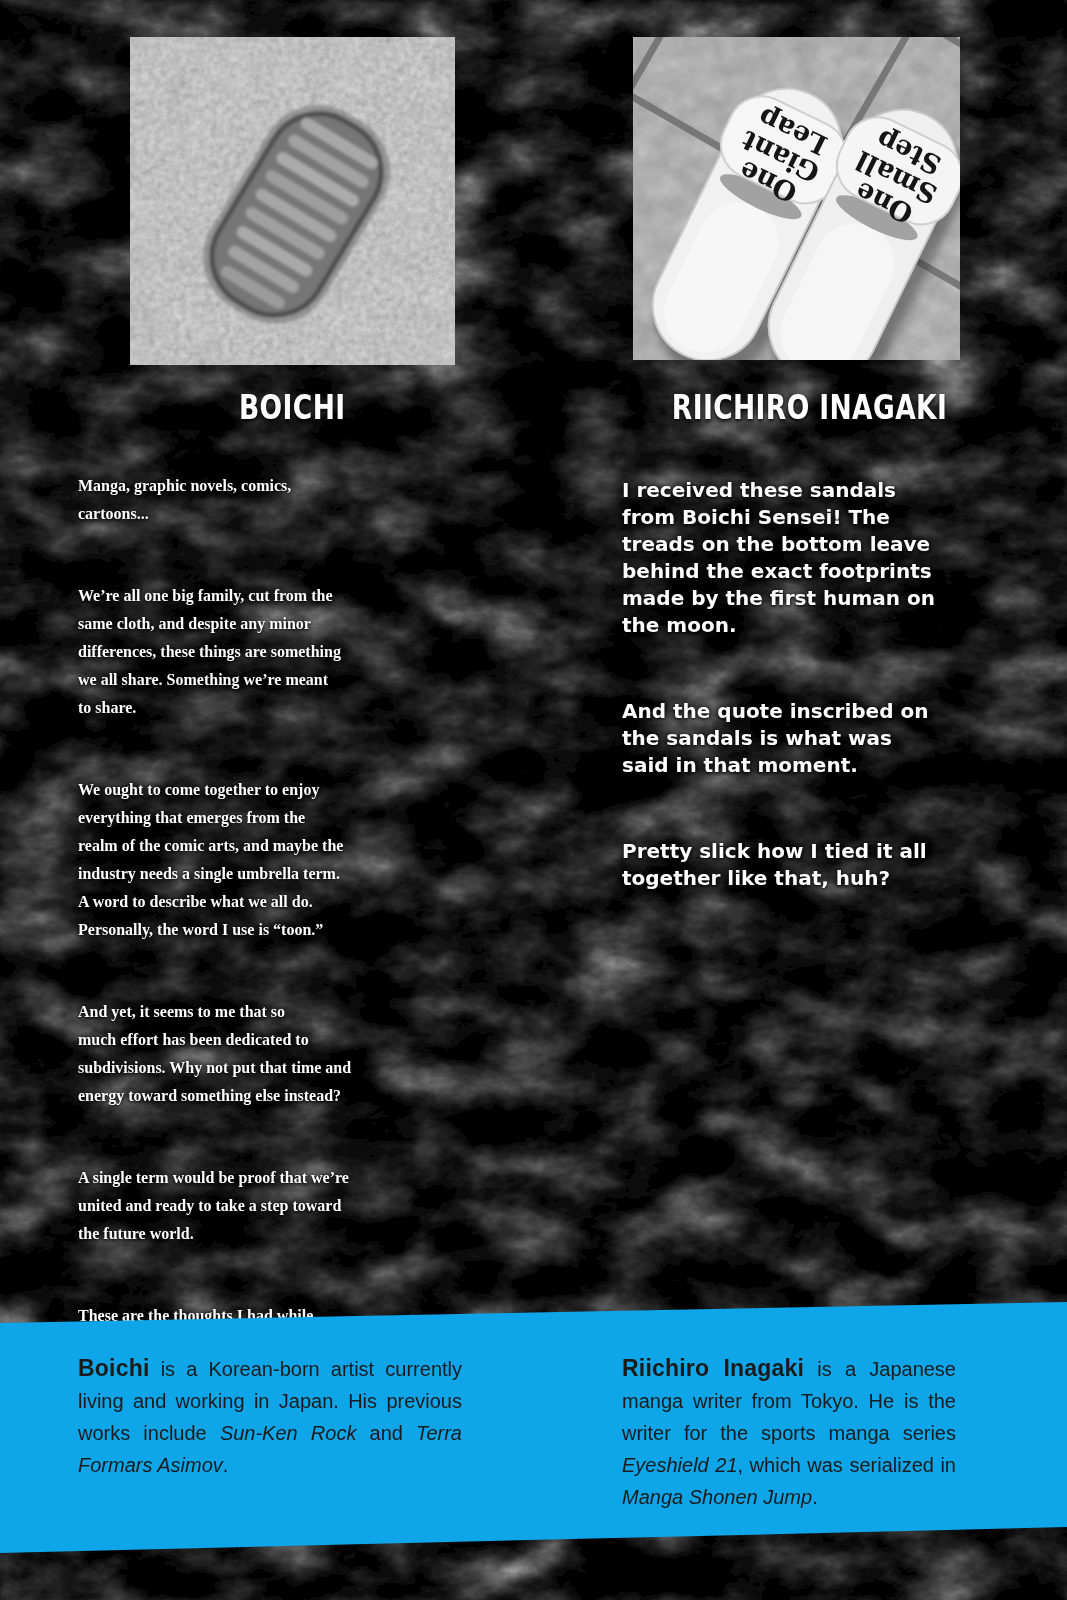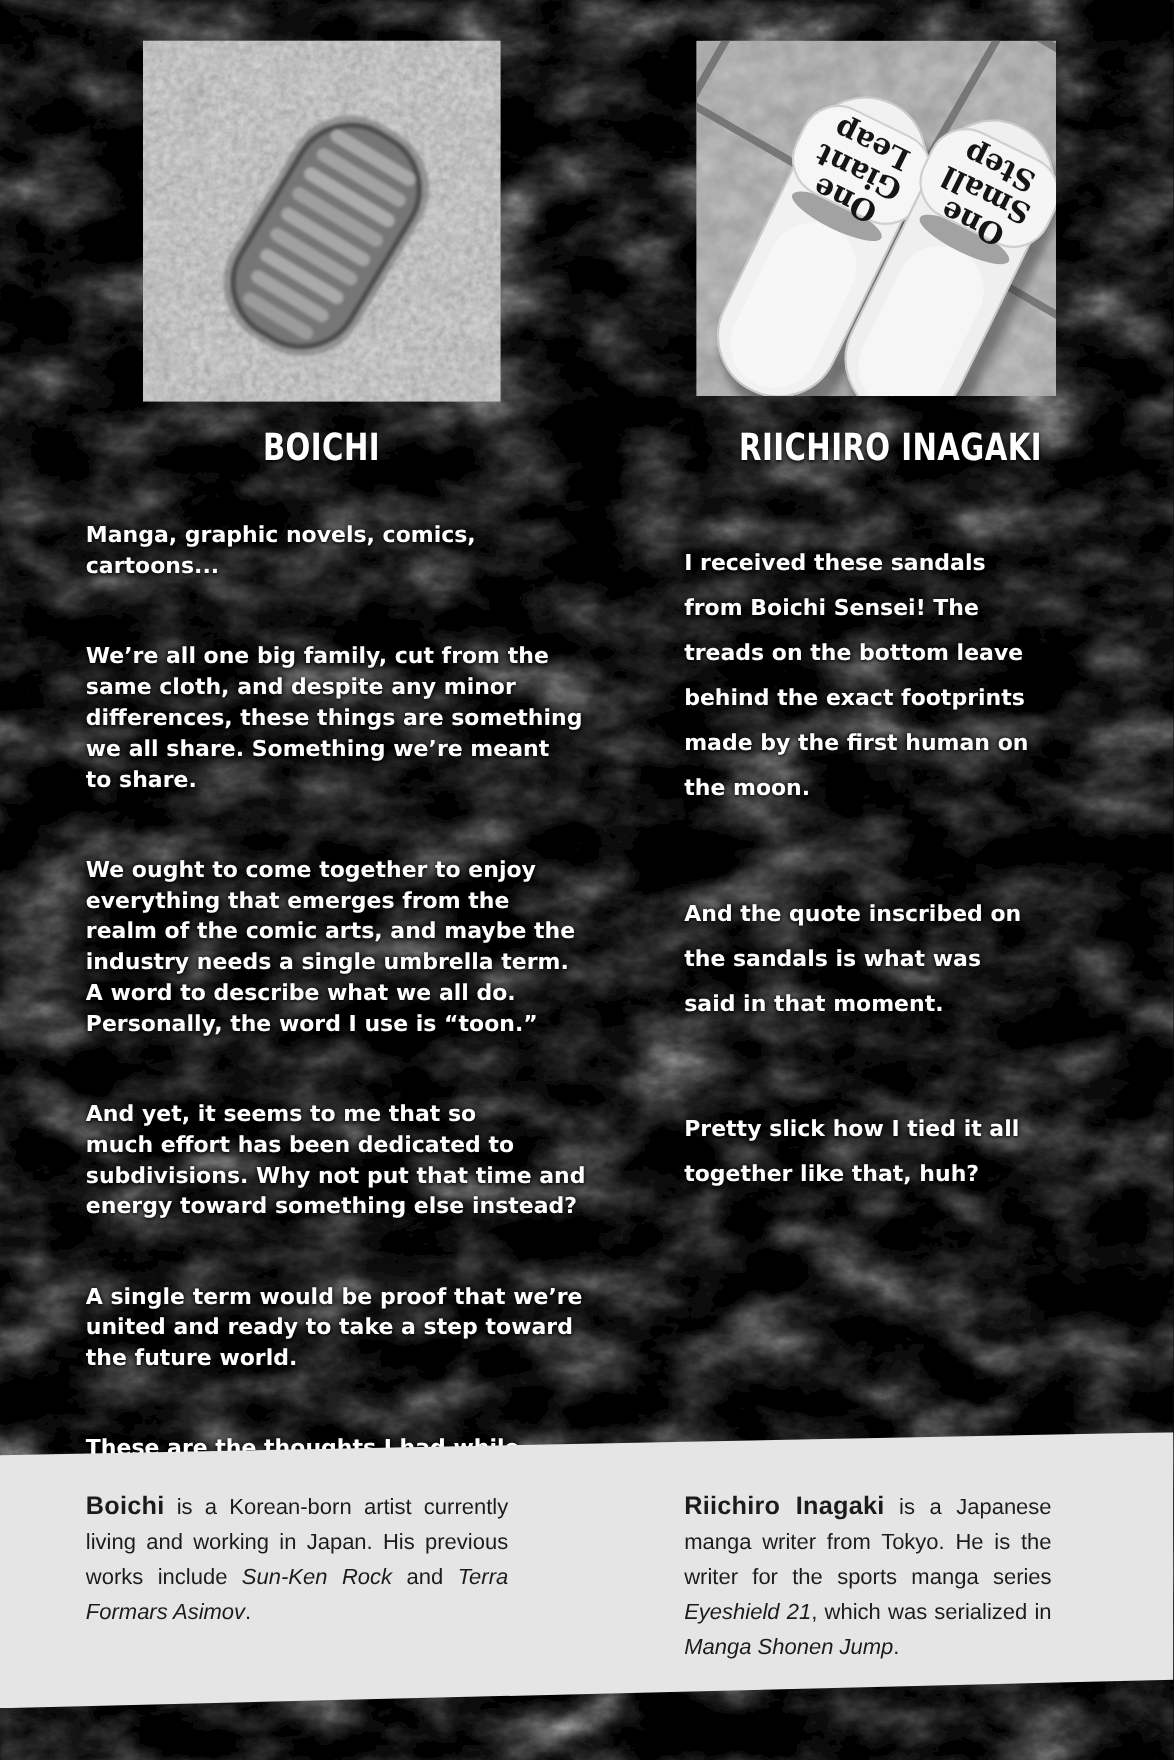--- a/index.html
+++ b/index.html
@@ -19,26 +19,26 @@
     text-shadow:0 2px 4px rgba(0,0,0,.9);
   }
   .hdr-left{left:130px;top:390px;width:325px;}
   .hdr-right{left:633px;top:390px;width:327px;}
   .hdr .cond{display:inline-block;transform:scaleX(0.78);transform-origin:50% 50%;white-space:nowrap;}
   .col{
     position:absolute;color:#ffffff;font-weight:bold;white-space:pre-line;
     text-shadow:0 1px 3px rgba(0,0,0,.95),0 0 7px rgba(0,0,0,.85);
   }
   .col p{margin:0;}
-  .col-left{left:78px;top:444px;width:470px;font-size:20px;line-height:28px;}
+  .col-left{left:78px;top:444px;width:470px;font-size:16px;line-height:28px;font-family:Liberation Serif, serif;}
   .col-left p{margin-bottom:26px;}
-  .col-right{left:622px;top:450px;width:360px;font-size:20px;line-height:41px;}
+  .col-right{left:622px;top:450px;width:360px;font-size:20px;line-height:27px;}
   .col-right p{margin-bottom:32px;}
   .band{
-    position:absolute;left:0;top:1290px;width:1067px;height:280px;background:#e5e5e5;
+    position:absolute;left:0;top:1290px;width:1067px;height:280px;background:#0ea5e9;
     clip-path:polygon(0 33px,100% 12px,100% 237px,0 263px);
     color:#1b1b1b;font-family:"Liberation Sans",sans-serif;
   }
   .bio{position:absolute;top:62px;font-size:20px;line-height:32px;text-align:justify;}
   .bio-left{left:78px;width:384px;}
   .bio-right{left:622px;width:334px;}
   .bio-name{font-weight:bold;font-size:23px;letter-spacing:0.2px;}
   .bio em{font-style:italic;}
   .sandal-text text{
     font-family:"DejaVu Serif",serif;font-weight:bold;font-size:27px;

